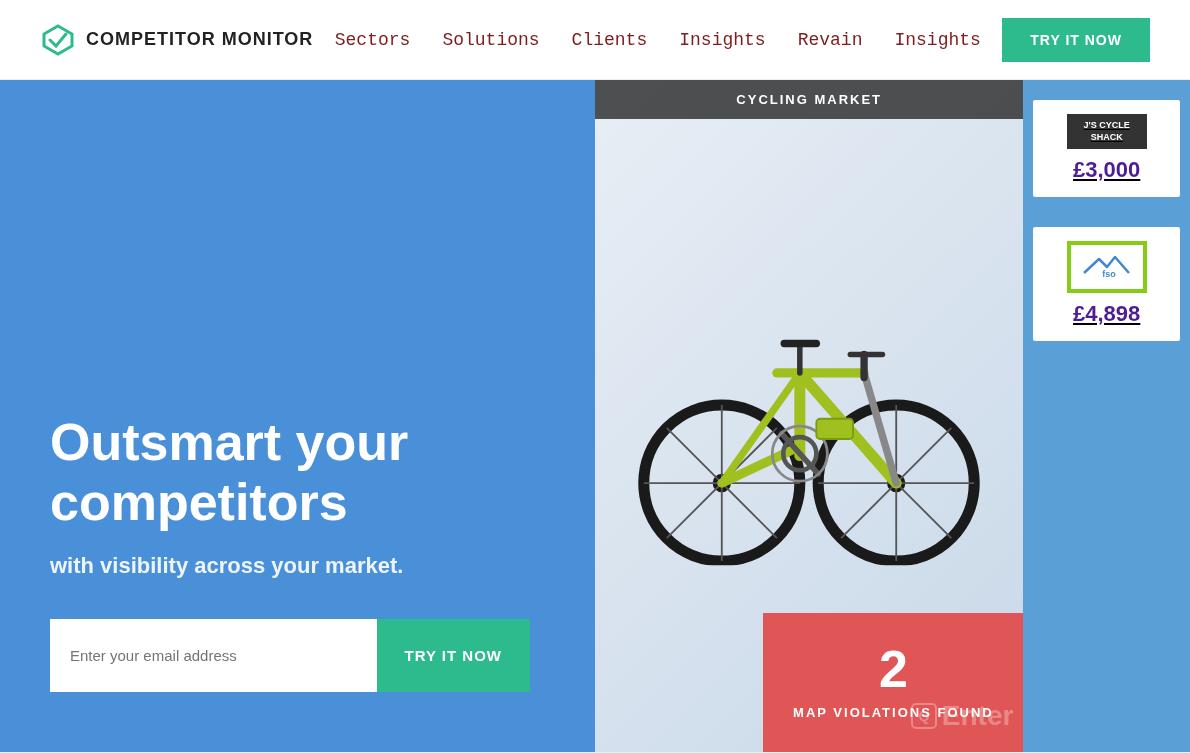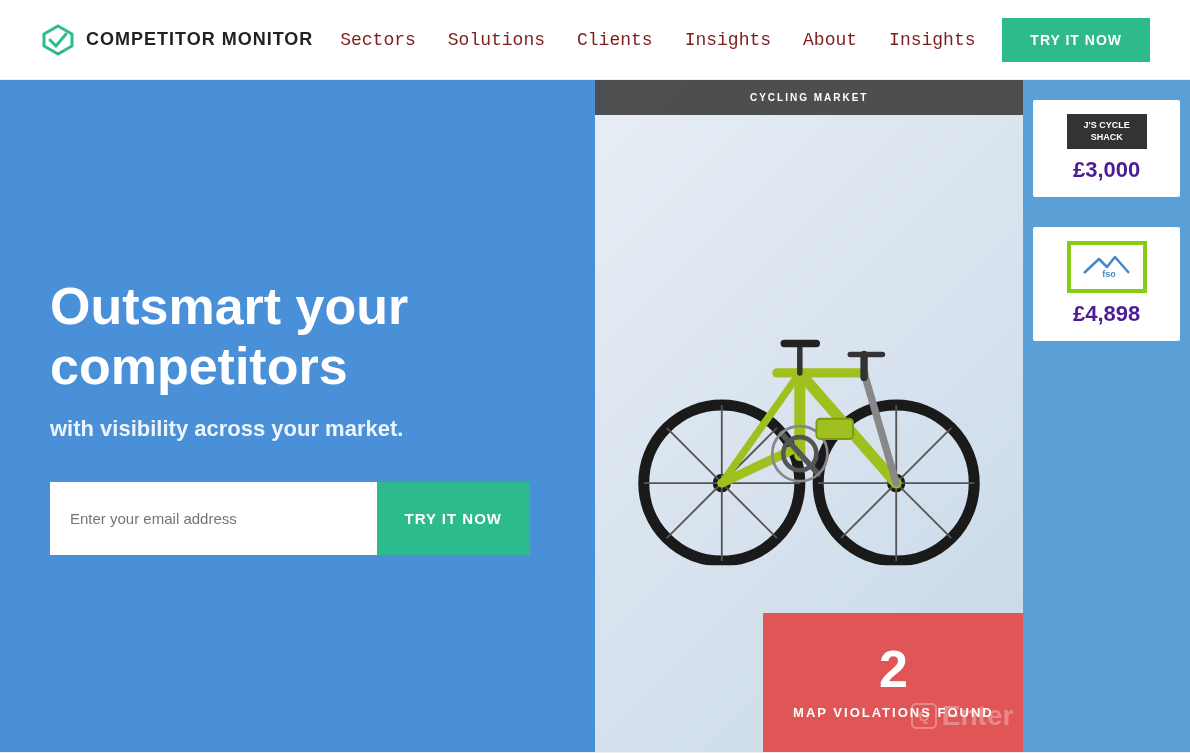--- a/index.html
+++ b/index.html
@@ -63,21 +63,21 @@
       position: relative;
     }
 
     
     .hero-left {
       background: #4a90d9;
       width: 50%;
       padding: 60px 50px;
       display: flex;
       flex-direction: column;
-      justify-content: center;
+      justify-content: flex-end;
       color: #fff;
     }
     .hero-headline {
       font-size: 52px;
       font-weight: 700;
       line-height: 1.15;
       margin-bottom: 20px;
     }
     .hero-subheadline {
       font-size: 22px;
@@ -139,21 +139,21 @@
     }
     .cycling-market-badge {
       position: absolute;
       top: 0;
       left: 0;
       right: 0;
       background: rgba(50,50,50,0.85);
       color: #fff;
       text-align: center;
       padding: 12px;
-      font-size: 10px;
+      font-size: 13px;
       font-weight: 700;
       letter-spacing: 2px;
       text-transform: uppercase;
       z-index: 2;
     }
     
     .bike-svg-wrap {
       position: absolute;
       top: 50%;
       left: 50%;
@@ -208,20 +208,21 @@
       align-items: center;
       padding: 20px 10px;
       gap: 30px;
     }
     .price-card {
       background: #fff;
       border-radius: 2px;
       width: 100%;
       padding: 14px 10px;
       text-align: center;
+      text-decoration: underline;
     }
     .price-logo-box {
       background: #333;
       color: #fff;
       font-size: 9px;
       font-weight: 700;
       padding: 6px 8px;
       margin: 0 auto 8px;
       width: 80px;
       line-height: 1.3;
@@ -266,21 +267,21 @@
     <li>
       <a href="#">Solutions</a>
     </li>
     <li>
       <a href="#">Clients</a>
     </li>
     <li>
       <a href="#">Insights</a>
     </li>
     <li>
-      <a href="#">About</a>
+      <a href="#">Revain</a>
     </li>
     <li>
       <a href="#">Insights</a>
     </li>
   </ul>
   <button class="try-btn">TRY IT NOW</button>
 </nav>
 
 <section class="hero">
 

